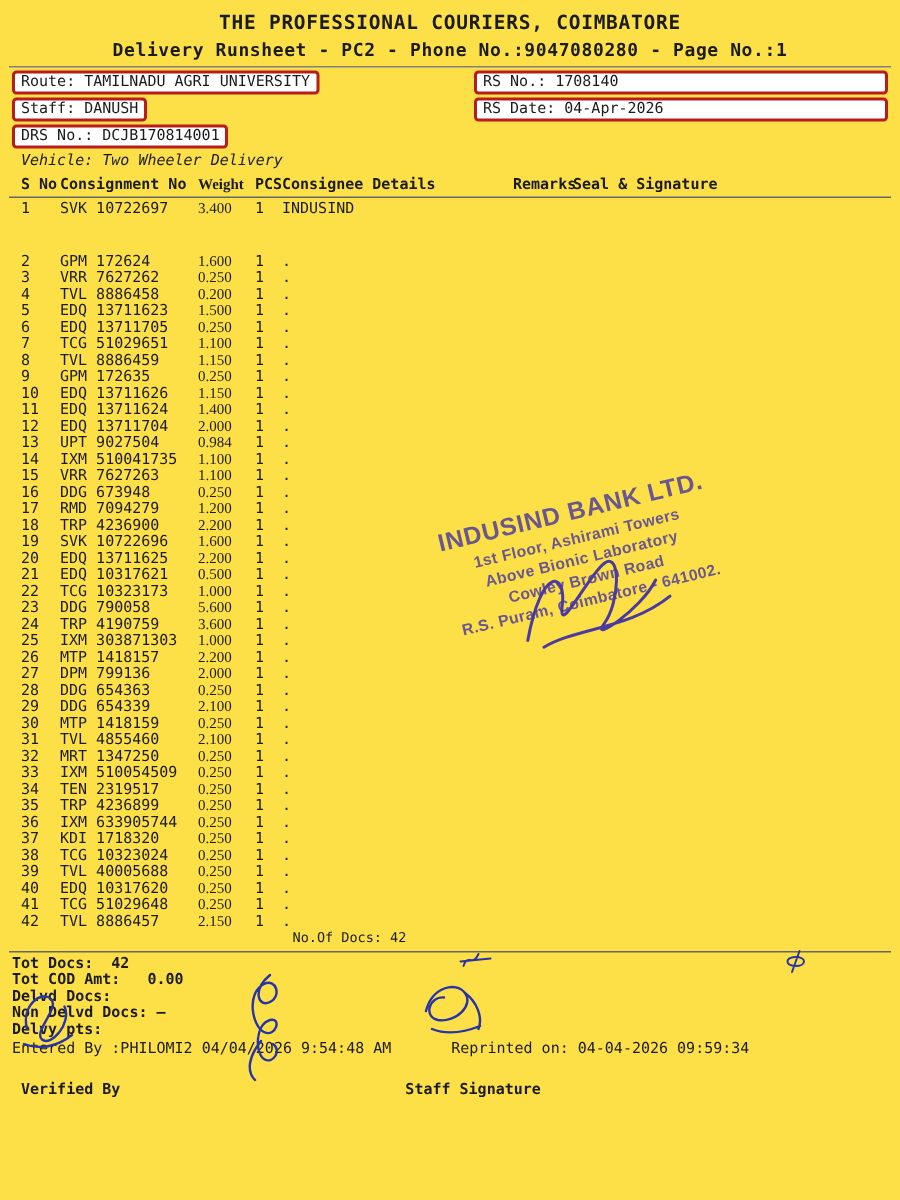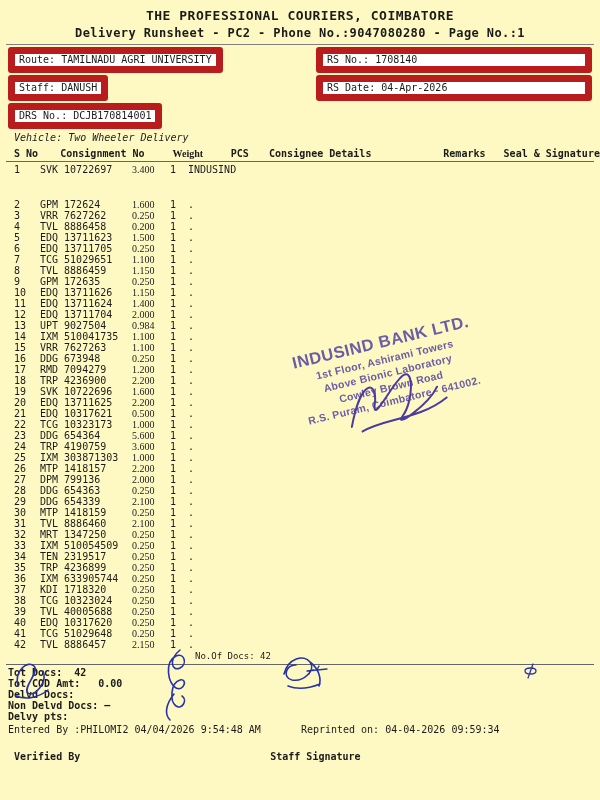--- a/index.html
+++ b/index.html
@@ -1,31 +1,31 @@
 <!DOCTYPE html>
 <html><head>
 <meta charset="utf-8">
 <style>
   * { margin:0; padding:0; box-sizing:border-box; }
   html,body { background:#e9e9e9; }
   .page{
     width:600px; height:800px; margin:0 auto; position:relative;
-    background:#fef9c3; overflow:hidden;
+    background:#fde047; overflow:hidden;
     font-family:"DejaVu Sans Mono", monospace;
     font-size:10px; color:#1b1b1b;
     padding-top:8px;
   }
   .title{ text-align:center; font-weight:bold; font-size:13px; letter-spacing:.5px; }
   .subtitle{ text-align:center; font-weight:bold; font-size:12px; letter-spacing:.4px; margin-top:3px; }
   .topline{ border-top:1.5px solid #808080; margin:4px 6px 2px; }
   .info-row{ display:flex; justify-content:space-between; align-items:flex-start; padding:0 8px; margin-top:2px; }
-  .ibox{ border:7px solid #b91c1c; border-radius:3px; padding:0 4px 1px; background:#fff; }
+  .ibox{ border:2px solid #b91c1c; border-radius:3px; padding:0 4px 1px; background:#fff; }
   .ibox-r{ width:276px; }
   .plain-line{ padding-left:14px; margin-top:3px;font-style:italic; }
-  .thead{ display:flex; padding-left:14px; margin-top:5px; font-weight:bold;justify-content:space-between; }
+  .thead{ display:flex; padding-left:14px; margin-top:5px; font-weight:bold; }
   .hline{ border-top:1px solid #666; margin:2px 6px; }
   .c-sno{ width:26px; } .c-cons{ width:92px; } .c-wt{ width:38px;font-family:Liberation Serif, serif; } .c-pcs{ width:18px; }
   .h-det{ width:136px; } .h-rem{ width:58px;padding-left:18px; }
   .trow{ display:flex; padding-left:14px; height:11px; line-height:11px; }
   .row-gap{ height:24px; }
   .nodocs{ margin-left:195px; margin-top:1px; font-size:9px; }
   .sumline{ border-top:1px solid #666; margin:3px 6px 0; }
   .totals{ display:flex; padding:2px 8px 0; white-space:pre; font-weight:bold; position:relative;flex-direction:column; }
   .t-totdocs{ margin-right:20px; } .t-cod{ margin-right:24px; }
   .t-delvd{ margin-right:34px; } .t-nondelvd{ margin-right:12px; }
@@ -231,21 +231,21 @@
       </div>
       <div class="trow">
         <span class="c-sno">22</span>
         <span class="c-cons">TCG 10323173</span>
         <span class="c-wt">1.000</span>
         <span class="c-pcs">1</span>
         <span class="">.</span>
       </div>
       <div class="trow">
         <span class="c-sno">23</span>
-        <span class="c-cons">DDG 654364</span>
+        <span class="c-cons">DDG 790058</span>
         <span class="c-wt">5.600</span>
         <span class="c-pcs">1</span>
         <span class="">.</span>
       </div>
       <div class="trow">
         <span class="c-sno">24</span>
         <span class="c-cons">TRP 4190759</span>
         <span class="c-wt">3.600</span>
         <span class="c-pcs">1</span>
         <span class="">.</span>
@@ -287,21 +287,21 @@
       </div>
       <div class="trow">
         <span class="c-sno">30</span>
         <span class="c-cons">MTP 1418159</span>
         <span class="c-wt">0.250</span>
         <span class="c-pcs">1</span>
         <span class="">.</span>
       </div>
       <div class="trow">
         <span class="c-sno">31</span>
-        <span class="c-cons">TVL 8886460</span>
+        <span class="c-cons">TVL 4855460</span>
         <span class="c-wt">2.100</span>
         <span class="c-pcs">1</span>
         <span class="">.</span>
       </div>
       <div class="trow">
         <span class="c-sno">32</span>
         <span class="c-cons">MRT 1347250</span>
         <span class="c-wt">0.250</span>
         <span class="c-pcs">1</span>
         <span class="">.</span>

